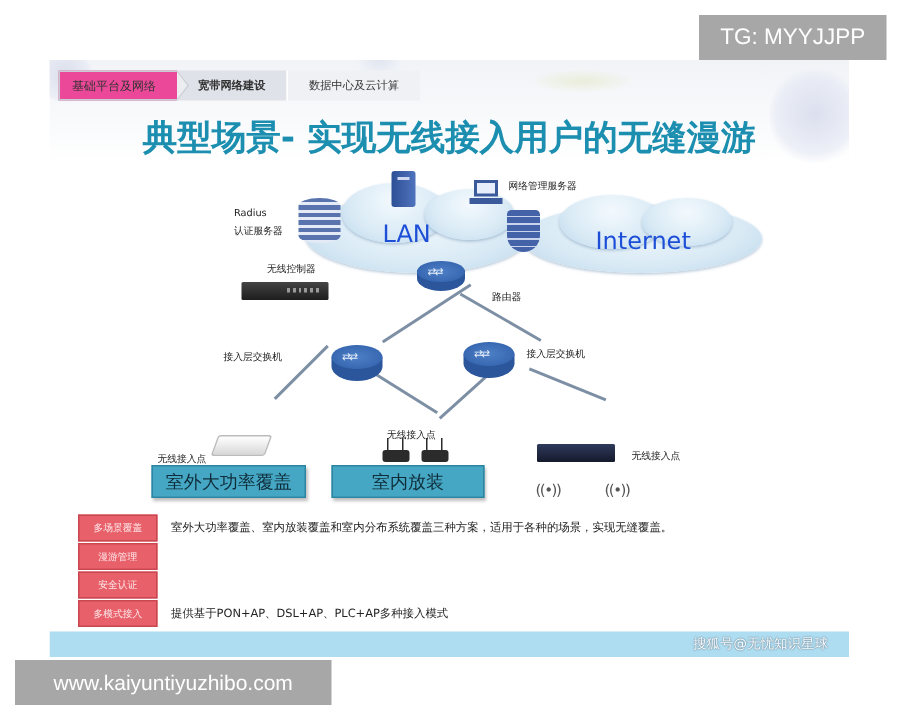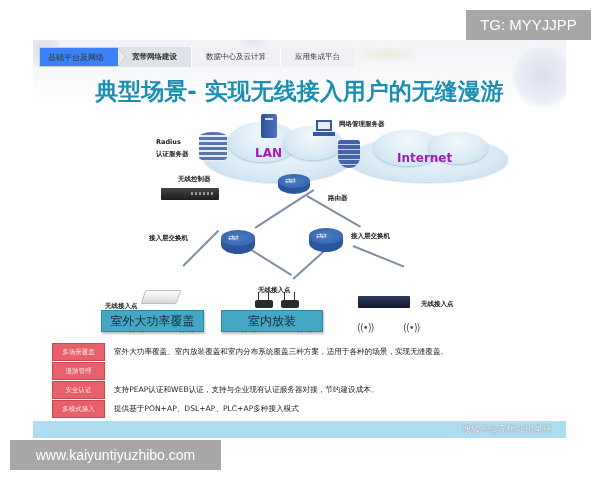--- a/index.html
+++ b/index.html
@@ -18,21 +18,21 @@
   .flower { position: absolute; border-radius: 50%; opacity: 0.55; }
   .flower.f1 { left: -10px; top: -8px; width: 40px; height: 36px; background: radial-gradient(circle, #c7cde2 0%, #e3e7f2 60%, transparent 70%); }
   .flower.f2 { left: 480px; top: 2px; width: 60px; height: 70px; background: radial-gradient(circle, #c4cbe4 0%, #e0e5f2 55%, transparent 70%); }
   .flower.f3 { left: 200px; top: -14px; width: 40px; height: 24px; background: radial-gradient(circle, #cfd6e8 0%, #eef1f7 60%, transparent 70%); }
   .leaf { position: absolute; left: 320px; top: 6px; width: 70px; height: 16px; border-radius: 50%;
     background: radial-gradient(ellipse, #e9ecd6 0%, transparent 70%); opacity: 0.9; }
 
   .breadcrumb { position: absolute; left: 6px; top: 7px; display: flex; align-items: center; height: 20px; }
   .crumb-root {
     height: 20px; padding: 0 14px 0 8px; font-size: 8px; color: #333; line-height: 20px;
-    background: #3b82f6; border: 1px solid #c9ccd3; border-right: none; position: relative;
+    background: #ec4899; border: 1px solid #c9ccd3; border-right: none; position: relative;
     font-family: "DejaVu Serif", "Liberation Serif", serif;
   }
   .crumb-root::after {
     content: ""; position: absolute; right: -8px; top: -1px; width: 0; height: 0;
     border-top: 10px solid transparent; border-bottom: 10px solid transparent; border-left: 8px solid #c9ccd3;
   }
   .crumb-root::before {
     content: ""; position: absolute; right: -7px; top: 0px; width: 0; height: 0; z-index: 2;
     border-top: 9px solid transparent; border-bottom: 9px solid transparent; border-left: 7px solid #ebedf1;
   }
@@ -43,22 +43,22 @@
   .title {
     position: absolute; left: 0; width: 533px; top: 36px; text-align: center;
     font-size: 23px; font-weight: bold; color: #1c8fb0; letter-spacing: 0px;
     font-family: "DejaVu Sans", "Liberation Sans", sans-serif;
   }
 
   
   .diagram { position: absolute; left: 0; top: 70px; width: 533px; height: 215px; }
   .cloud { position: absolute; background: radial-gradient(ellipse at 50% 30%, #f3f9fd 0%, #d9eaf5 60%, #b9d5ea 100%);
     border-radius: 50%; box-shadow: 0 1px 2px rgba(80,120,160,0.4); }
-  .lbl { position: absolute; font-size: 6.5px; font-weight: bold; color: #222; white-space: nowrap; }
-  .big-lbl { position: absolute; font-size: 12px; font-weight: bold; color: #a21caf; }
+  .lbl { position: absolute; font-size: 6.5px; font-weight: normal; color: #222; white-space: nowrap; }
+  .big-lbl { position: absolute; font-size: 16px; font-weight: normal; color: #1d4ed8; }
   .line { position: absolute; height: 1.5px; background: #7d8fa4; transform-origin: 0 50%; }
   .router { position: absolute; width: 32px; height: 22px; }
   .router .top { position: absolute; left: 0; top: 0; width: 32px; height: 14px; border-radius: 50%;
     background: radial-gradient(ellipse, #4d7fc6 0%, #2e5ea8 100%); z-index: 2; }
   .router .body { position: absolute; left: 0; top: 6px; width: 32px; height: 14px; border-radius: 0 0 50% 50% / 0 0 60% 60%;
     background: #2b569b; }
   .router .arrows { position: absolute; left: 7px; top: 2px; z-index: 3; font-size: 7px; color: #e8f0fb; line-height: 10px; letter-spacing: -1px; }
   .wave { position: absolute; font-size: 10px; color: #555; letter-spacing: -1px; }
 
   .feature-boxes { position: absolute; left: 0; top: 270px; width: 533px; height: 24px; }
@@ -102,21 +102,20 @@
   <div class="slide-bg-deco"></div>
   <div class="flower f1"></div>
   <div class="flower f2"></div>
   <div class="flower f3"></div>
   <div class="leaf"></div>
 
   <div class="breadcrumb">
     <div class="crumb-root">基础平台及网络</div>
     <div class="tab active">宽带网络建设</div>
     <div class="tab inactive">数据中心及云计算</div>
-    <div class="tab inactive">应用集成平台</div>
   </div>
 
   <div class="title">典型场景- 实现无线接入用户的无缝漫游</div>
 
   <div class="diagram">
 
     <div class="cloud" style="left:170px; top:20px; width:150px; height:52px;"></div>
     <div class="cloud" style="left:195px; top:12px; width:70px; height:40px;"></div>
     <div class="cloud" style="left:250px; top:16px; width:60px; height:34px;"></div>
     <div class="cloud" style="left:315px; top:26px; width:160px; height:46px;"></div>
@@ -209,21 +208,20 @@
   <div class="features">
     <div class="feature-row">
       <div class="feature-tag">多场景覆盖</div>
       <div class="feature-text">室外大功率覆盖、室内放装覆盖和室内分布系统覆盖三种方案，适用于各种的场景，实现无缝覆盖。</div>
     </div>
     <div class="feature-row">
       <div class="feature-tag">漫游管理</div>
     </div>
     <div class="feature-row">
       <div class="feature-tag">安全认证</div>
-      <div class="feature-text">支持PEAP认证和WEB认证，支持与企业现有认证服务器对接，节约建设成本。</div>
     </div>
     <div class="feature-row">
       <div class="feature-tag">多模式接入</div>
       <div class="feature-text">提供基于PON+AP、DSL+AP、PLC+AP多种接入模式</div>
     </div>
   </div>
 
   <div class="footer-bar">
     <div class="footer-credit">搜狐号@无忧知识星球</div>
   </div>

